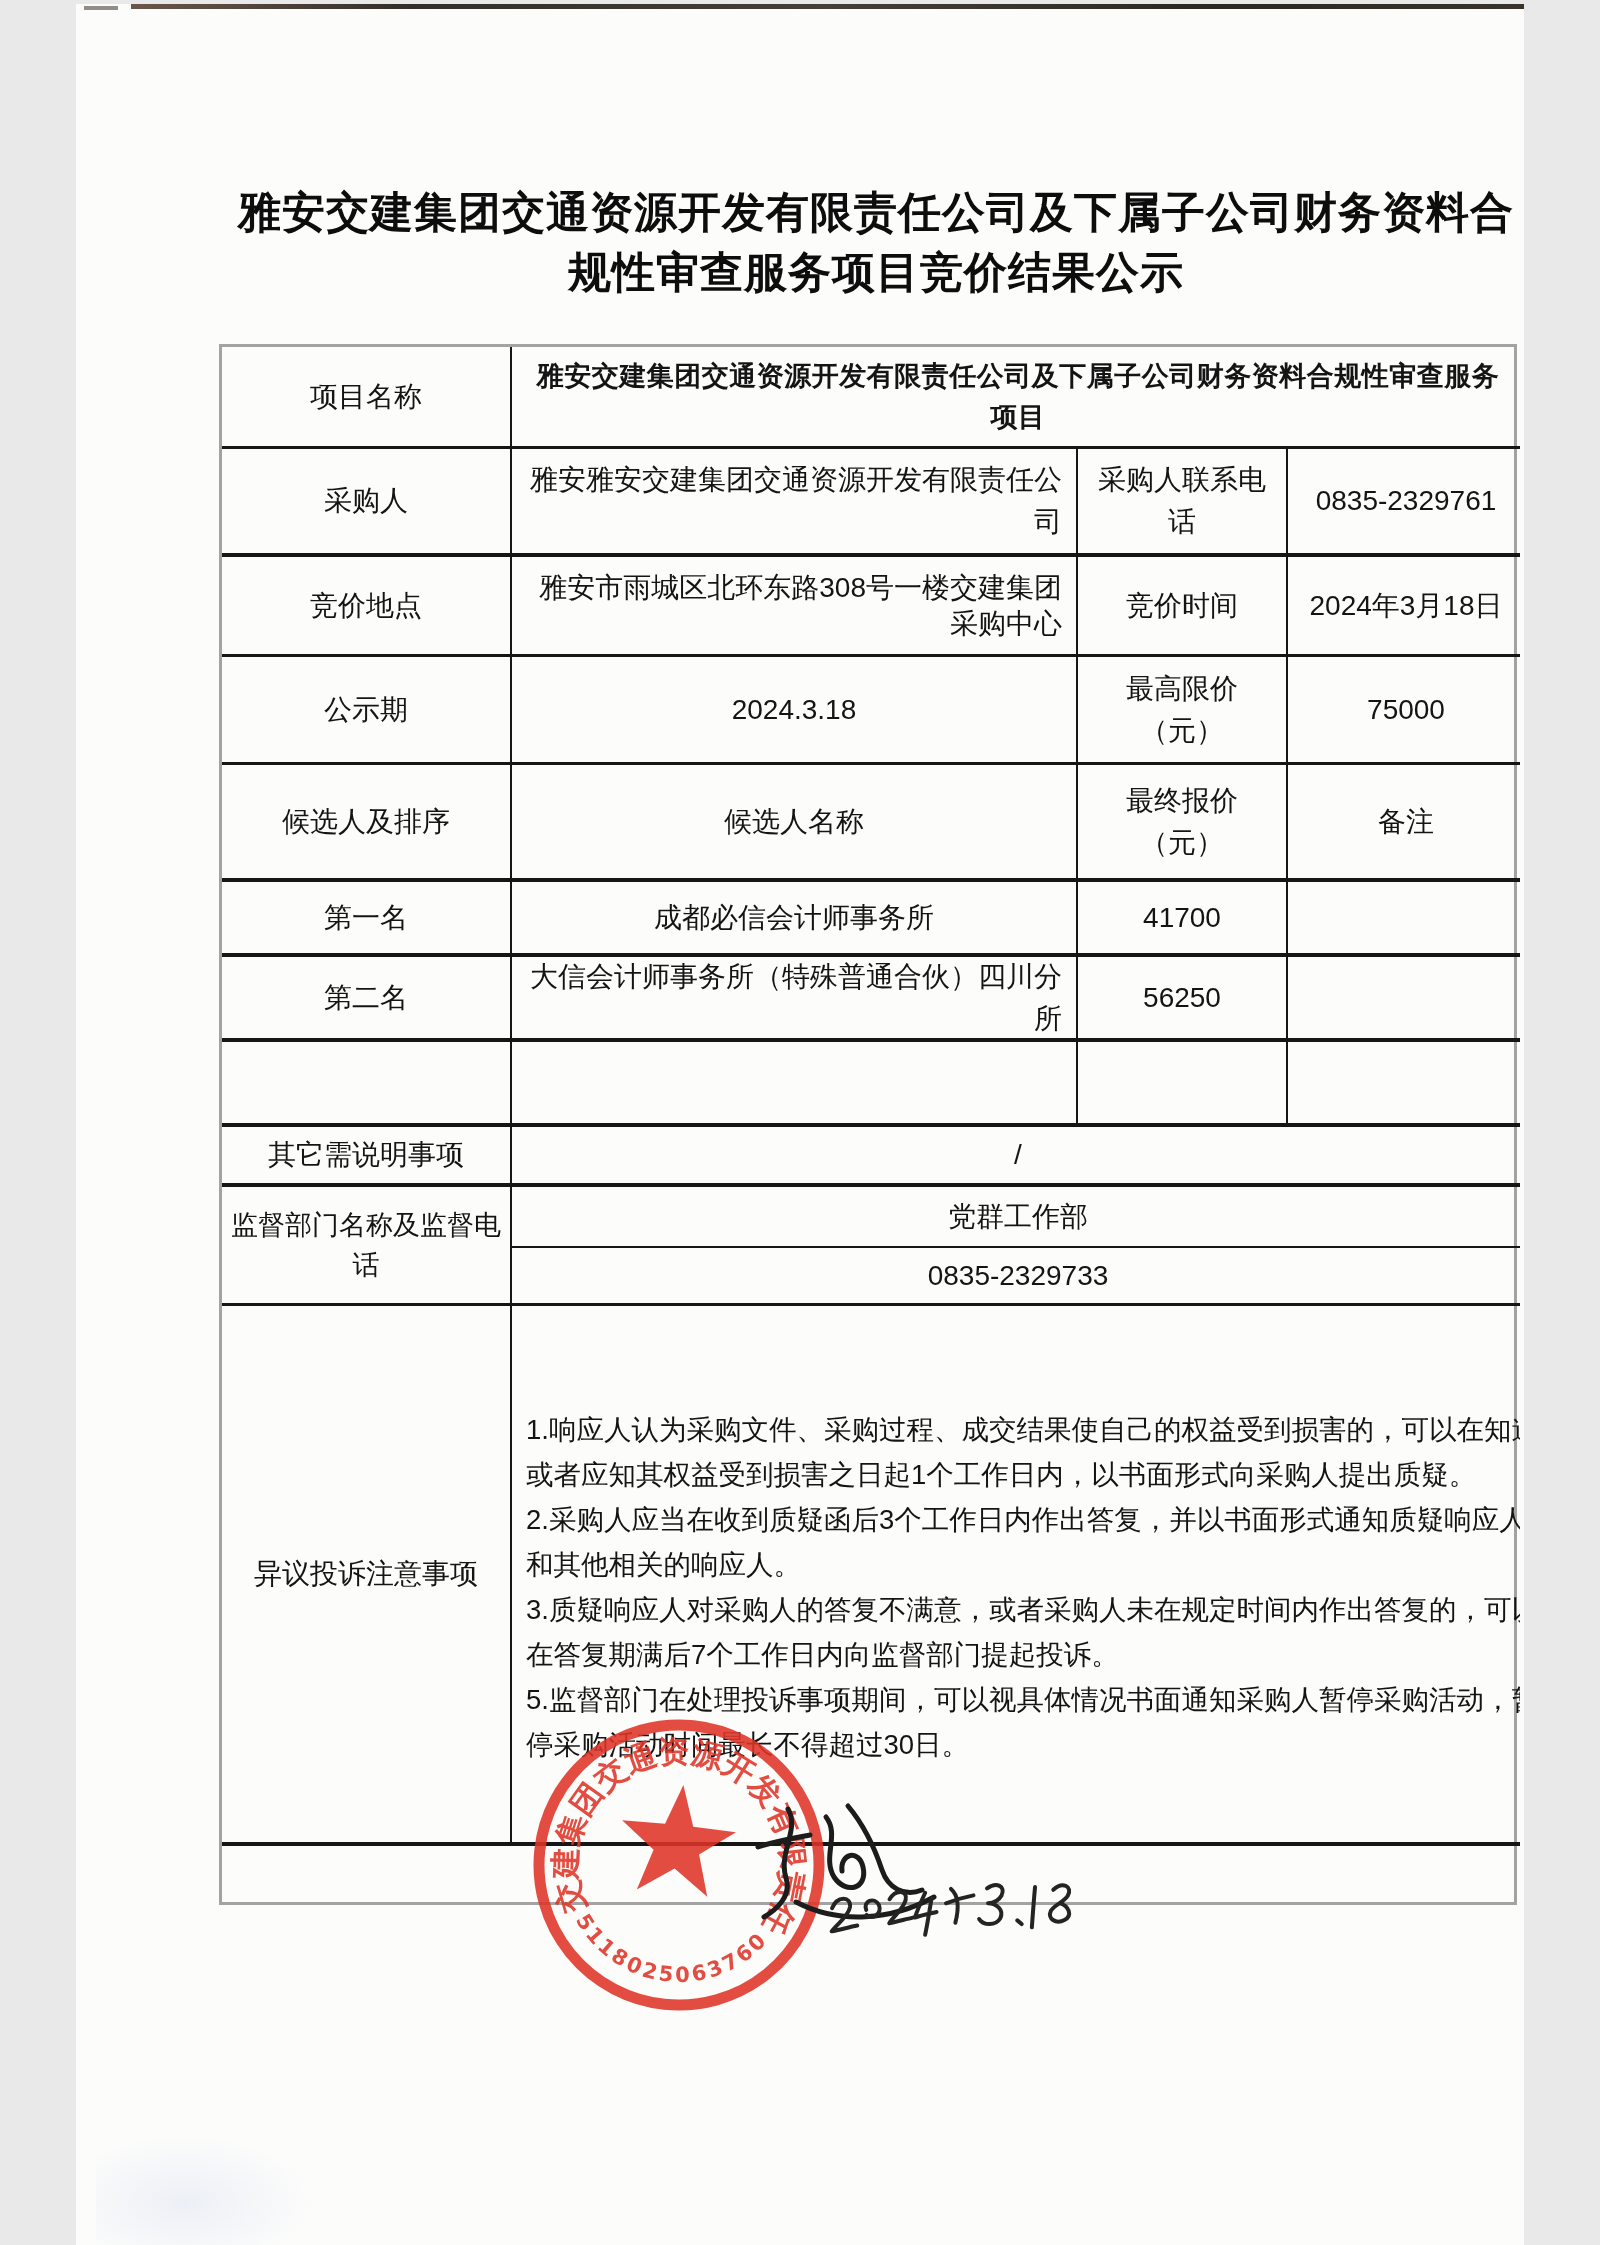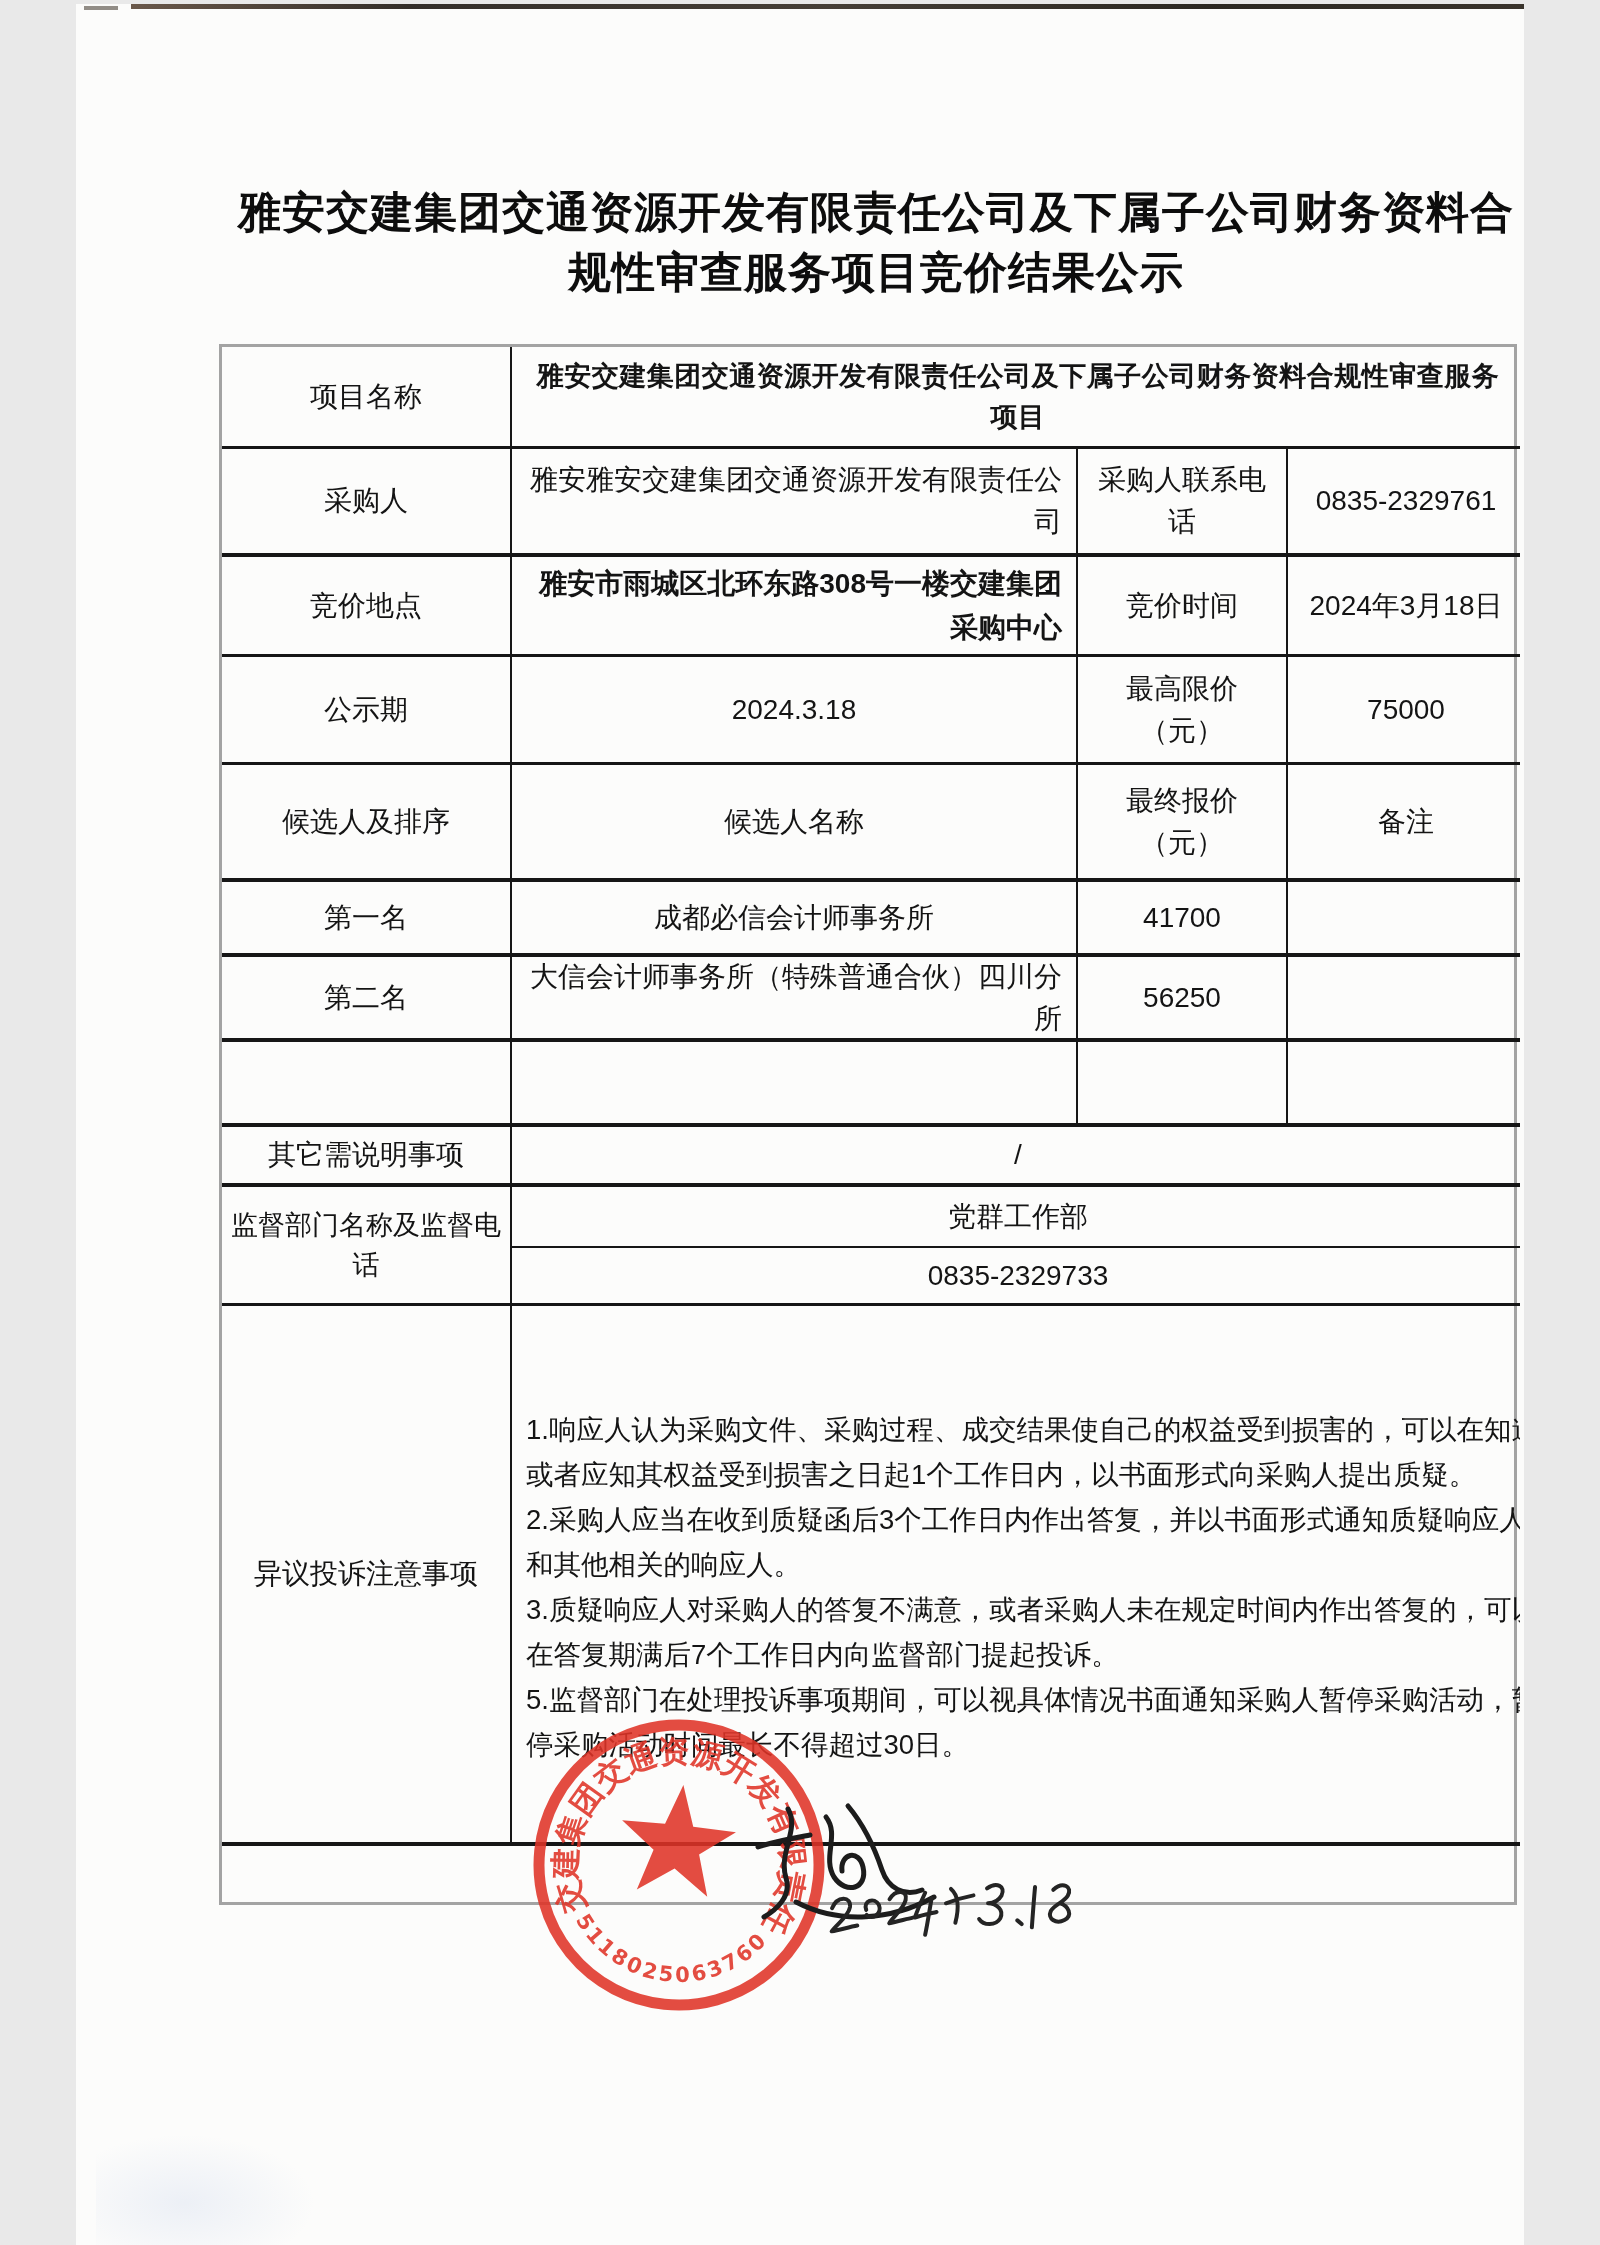--- a/index.html
+++ b/index.html
@@ -46,21 +46,21 @@
   }
   .cell.last-col { border-right:none;padding-left:14px; }
   .cell.thin-bottom { border-bottom:3px solid #161616; }
   .cell.hairline-bottom { border-bottom:2px solid #161616; }
   .cell.no-bottom { border-bottom:none; }
   .cell.span3 { grid-column:span 3; }
   .cell.span4 { grid-column:span 4; }
   .cell.rowspan2 { grid-row:span 2; }
   .cell.left { justify-content:flex-start; text-align:right; padding:13px 14px; }
   .cell.bold { font-weight:700; font-size:27px; letter-spacing:.5px; }
-  .cell.addr { line-height:44px;font-weight:bold; }
+  .cell.addr { line-height:36px; }
   .supervision-label { font-size:27px; line-height:40px; padding:0 6px; }
   .notes-cell {
     flex-direction:column; align-items:flex-start; justify-content:center;
     padding:26px 16px 0 16px; text-align:left;
   }
   .notes-cell .note-line {
     font-size:27.5px; line-height:45px; height:45px; white-space:nowrap;
   }
   .sig-cell { justify-content:flex-start; text-align:left; padding:0 8px; font-size:28px; }
 

